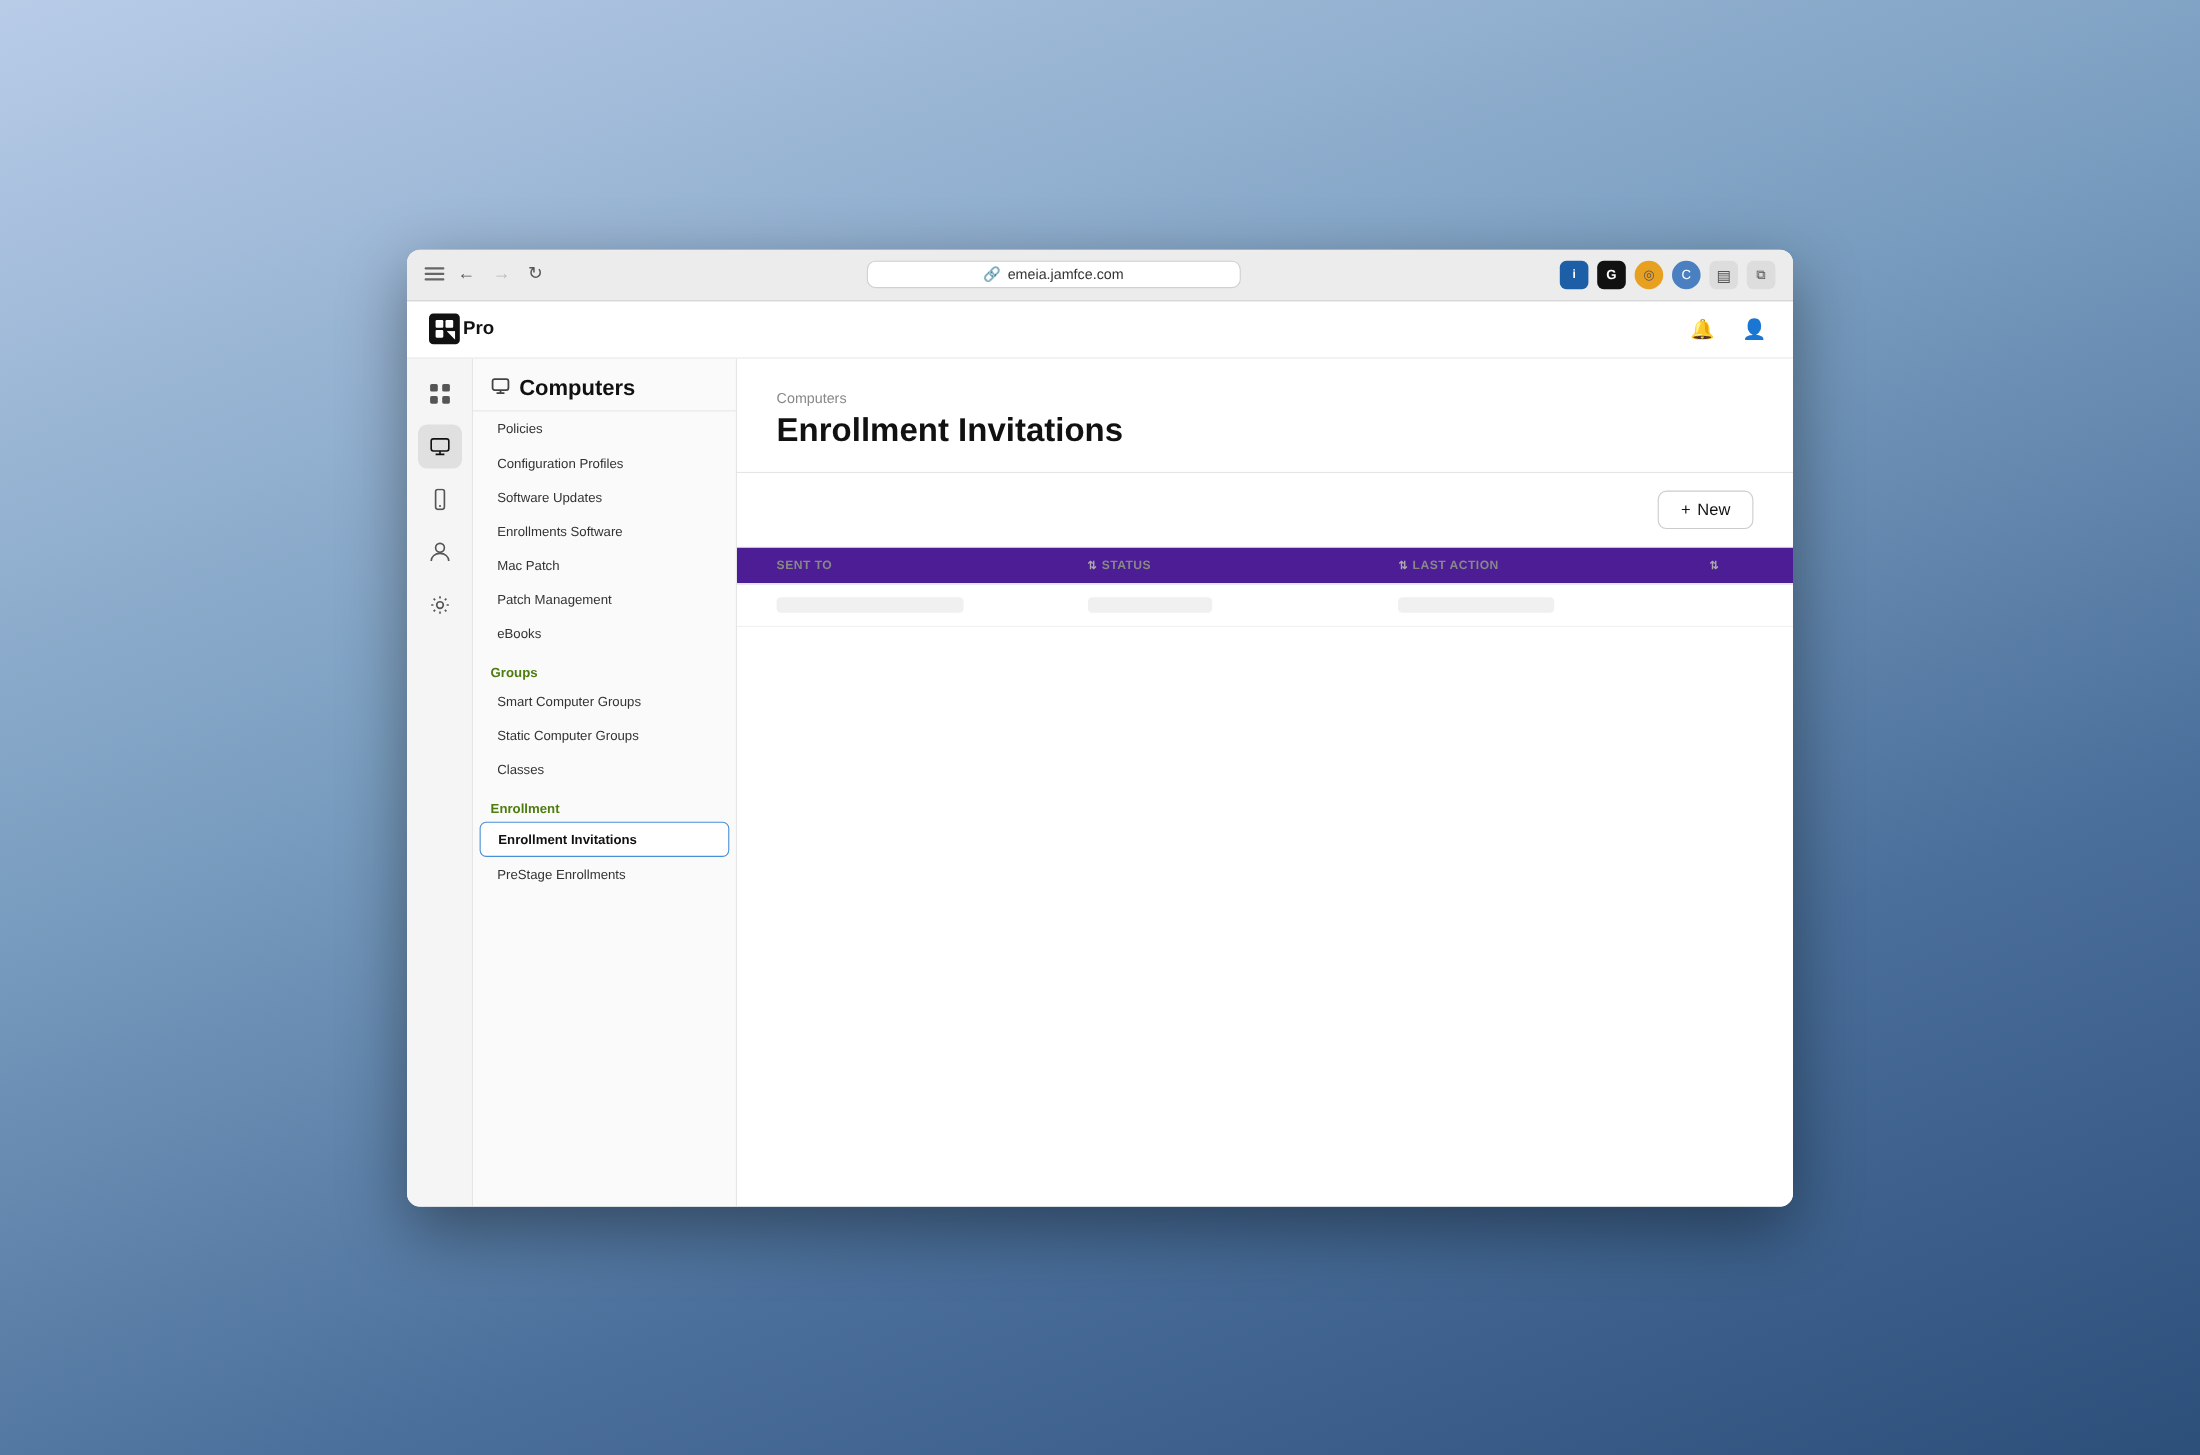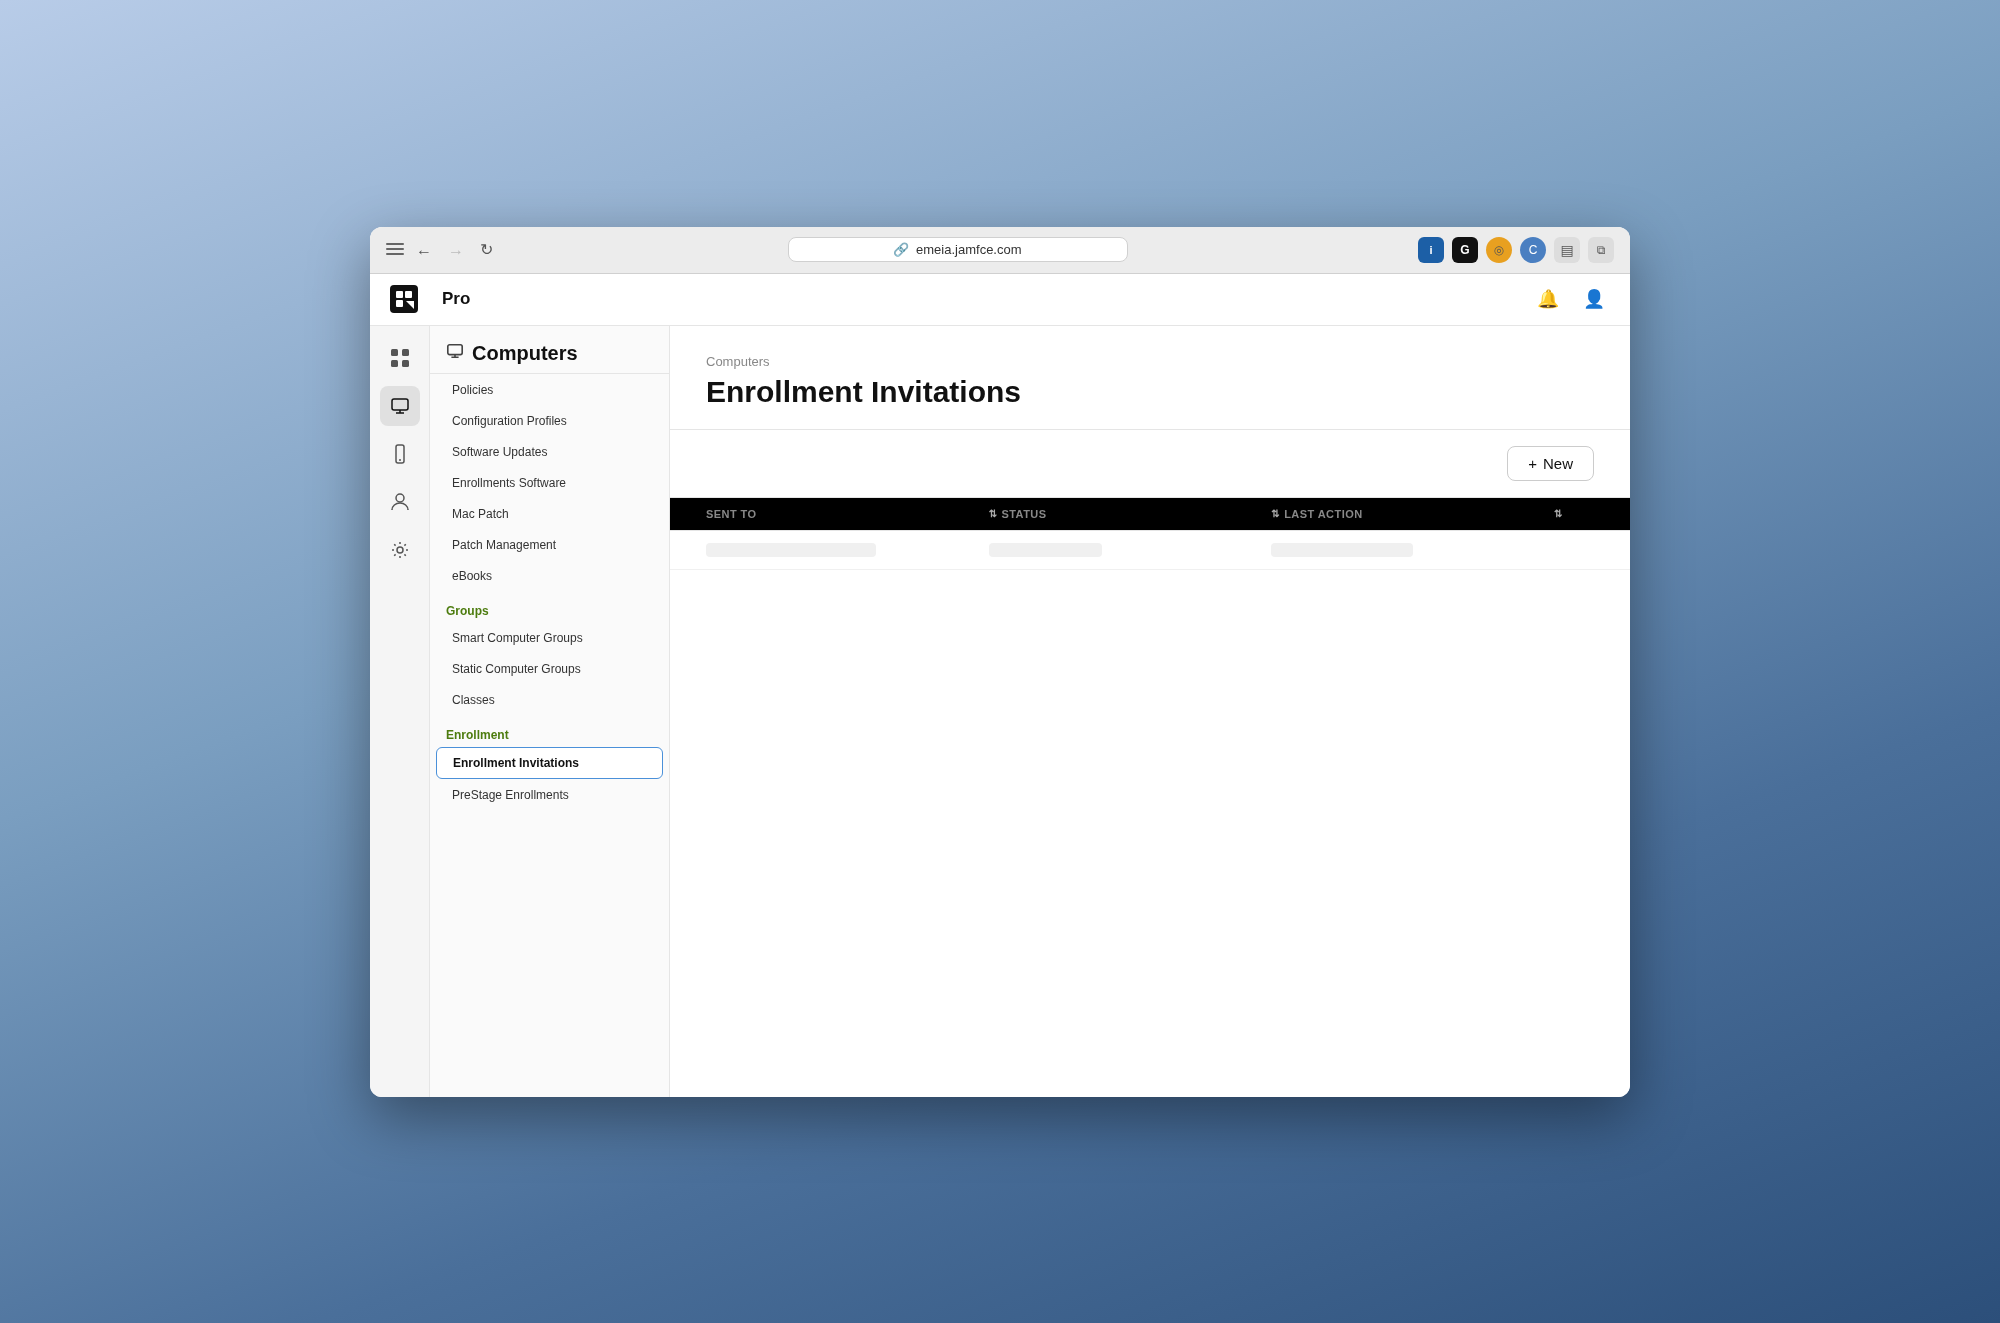--- a/index.html
+++ b/index.html
@@ -101,21 +101,21 @@
       display: flex;
       align-items: center;
       padding: 0 20px;
       justify-content: space-between;
       background: #fff;
       flex-shrink: 0;
     }
     .app-logo {
       display: flex;
       align-items: center;
-      gap: 24px;
+      gap: 3px;
       font-size: 17px;
       font-weight: 600;
       color: #111;
     }
     .logo-icon {
       width: 28px; height: 28px;
       background: #111;
       border-radius: 4px;
       display: flex; align-items: center; justify-content: center;
       color: #fff;
@@ -269,21 +269,21 @@
 
     .content-table {
       flex: 1;
       padding: 0;
     }
     .table-header {
       display: grid;
       grid-template-columns: 1fr 1fr 1fr 40px;
       padding: 10px 36px;
       border-bottom: 1px solid #e5e5e5;
-      background: #000000;
+      background: #4c1d95;
     }
     .table-header-cell {
       font-size: 11px;
       font-weight: 600;
       color: #888;
       text-transform: uppercase;
       letter-spacing: 0.04em;
       display: flex;
       align-items: center;
       gap: 4px;

